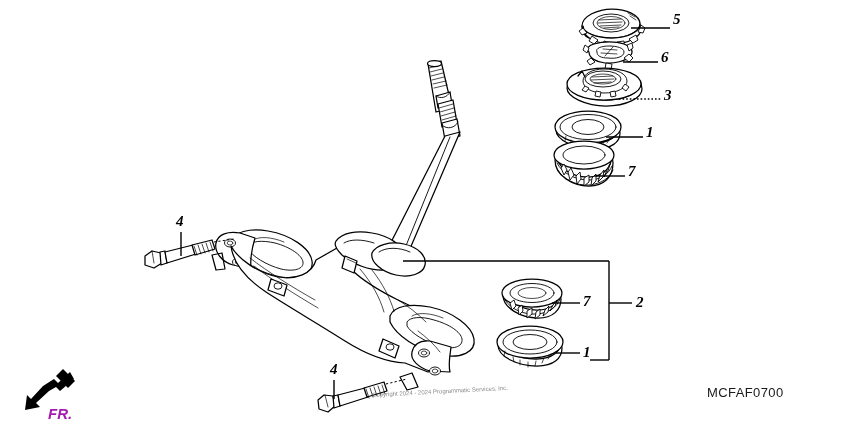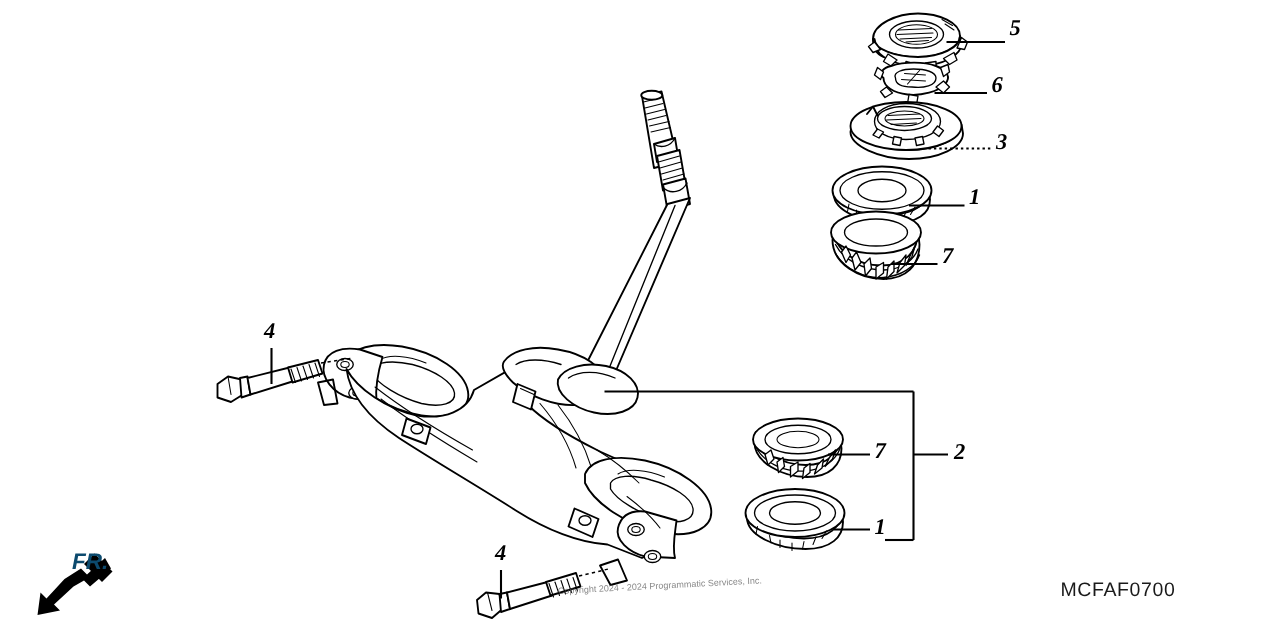--- a/index.html
+++ b/index.html
@@ -41,21 +41,22 @@
     font-size: 13px;
     letter-spacing: 0.4px;
     color: #1a1a1a;
   }
   .fr-text {
     position: absolute;
     font-family: "Liberation Sans", sans-serif;
     font-weight: bold;
     font-style: italic;
     font-size: 15px;
-    color: #0c4a6e;
+    color: #a21caf;
+    margin-top: 39px;
   }
   .watermark {
     position: absolute;
     font-family: "Liberation Sans", sans-serif;
     font-size: 6px;
     color: #5a5a5a;
     opacity: 0.72;
     white-space: nowrap;
     transform: rotate(-3deg);
     transform-origin: left center;

